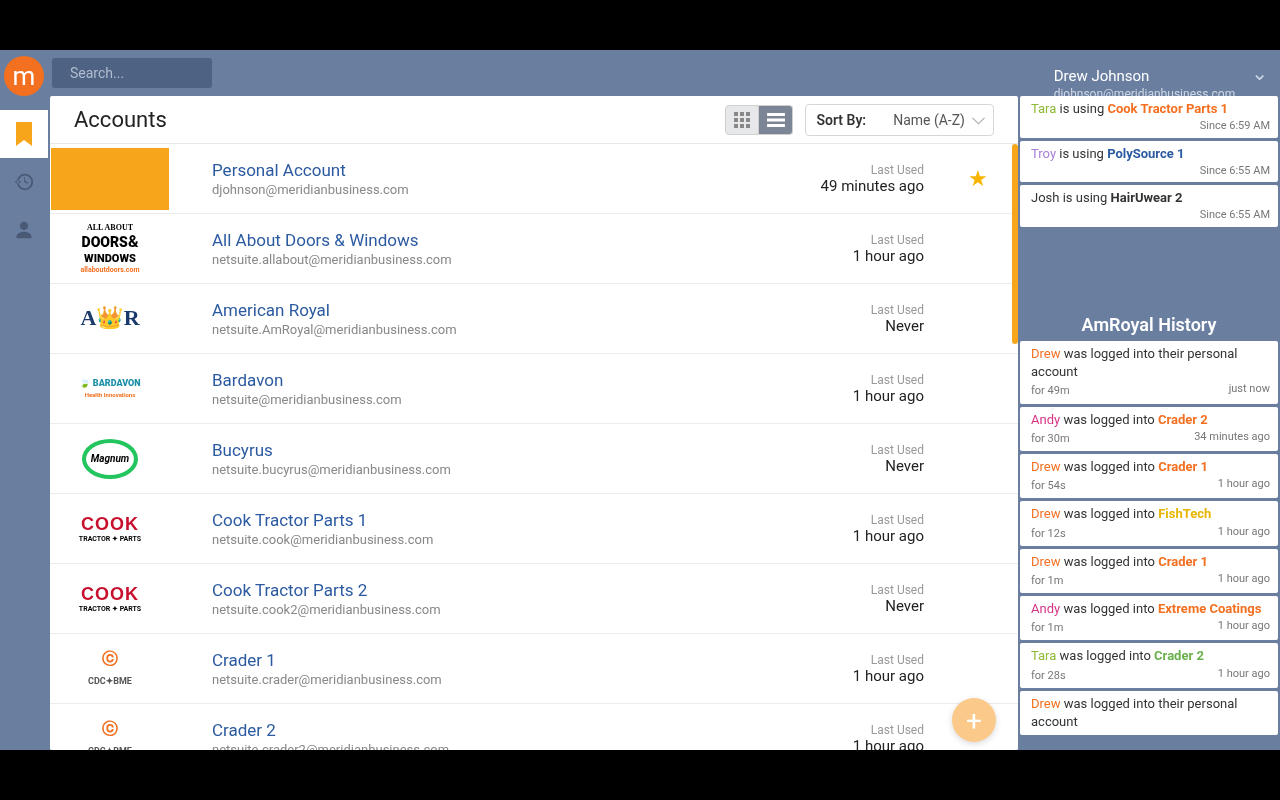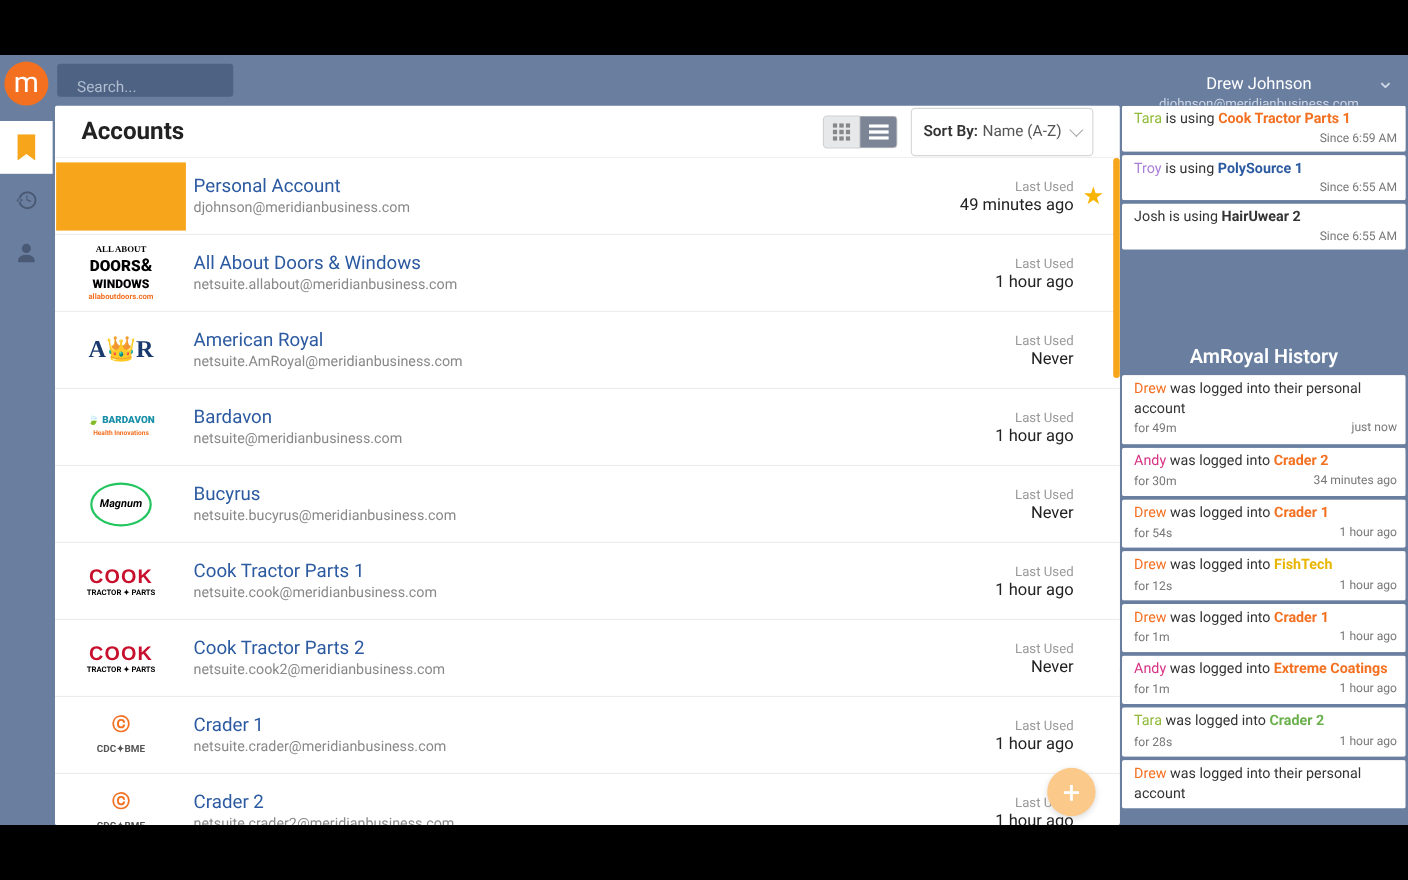--- a/index.html
+++ b/index.html
@@ -10,47 +10,47 @@
 
 
 .sidebar { width: 48px; background: #6a7fa0; display: flex; flex-direction: column; align-items: center; padding-top: 0; }
 .logo { width: 40px; height: 40px; border-radius: 50%; background: #f37021; color: #fff; display: flex; align-items: center; justify-content: center; font-size: 26px; font-weight: 400; margin-top: 6px; margin-bottom: 14px; }
 .nav-icon { width: 48px; height: 48px; display: flex; align-items: center; justify-content: center; font-size: 22px; color: #4a5a75; cursor: pointer; }
 .nav-icon.active { background: #fff; }
 
 
 .main { flex: 1; display: flex; flex-direction: column; }
 .topbar { height: 46px; background: #6a7fa0; display: flex; align-items: center; padding: 0 12px 0 4px; }
-.search-box { width: 160px; height: 30px; background: #4e6283; border-radius: 3px; display: flex; align-items: flex-end; padding: 0 10px; gap: 8px; }
+.search-box { width: 160px; height: 30px; background: #4e6283; border-radius: 3px; display: flex; align-items: center; padding: 0 10px; gap: 8px; }
 .search-box svg { width: 14px; height: 14px; fill: #b8c4d6; }
 .search-box input { flex: 1; background: transparent; border: none; outline: none; color: #c8d0de; font-size: 14px; }
 .search-box input::placeholder { color: #b0bdd0; }
 .user-block { margin-left: auto; display: flex; align-items: center; gap: 16px; color: #e6eaf2; }
-.user-text { text-align: center; font-size: 13px; line-height: 1.3; margin-top: 24px; }
+.user-text { text-align: left; font-size: 13px; line-height: 1.3; margin-top: 24px; }
 .user-text .uname { font-size: 15px; color: #fff; }
 .user-text .uemail { font-size: 12px; color: #d0d8e6; }
 .chev { font-size: 20px; color: #cfd7e6; cursor: pointer; }
 
 
 .content { flex: 1; display: flex; background: #6a7fa0; overflow: hidden; }
 .accounts-wrap { flex: 1; background: #fff; display: flex; flex-direction: column; margin-left: 2px; border-radius: 2px; overflow: hidden; position: relative; }
 .accounts-header { height: 48px; display: flex; align-items: center; padding: 0 24px; border-bottom: 1px solid #e8e8e8; }
-.accounts-header h1 { font-size: 22px; font-weight: 700; color: #222; }
+.accounts-header h1 { font-size: 22px; font-weight: 400; color: #222; }
 .h-spacer { flex: 1; }
 .view-toggle { display: flex; margin-right: 12px; }
 .vt-btn { width: 34px; height: 30px; display: flex; align-items: center; justify-content: center; background: #e6e8ea; color: #888; border: 1px solid #d0d0d0; cursor: pointer; }
 .vt-btn:first-child { border-radius: 4px 0 0 4px; }
 .vt-btn:last-child { border-radius: 0 4px 4px 0; border-left: none; }
 .vt-btn.active { background: #7c8596; color: #fff; }
-.sort-drop { height: 44px; border: 1px solid #d6d6d6; border-radius: 4px; padding: 0 28px 0 10px; font-size: 14px; color: #555; display: flex; align-items: center; background: #fff; cursor: pointer; position: relative; }
+.sort-drop { height: 32px; border: 1px solid #d6d6d6; border-radius: 4px; padding: 0 28px 0 10px; font-size: 14px; color: #555; display: flex; align-items: center; background: #fff; cursor: pointer; position: relative; gap: 23px; }
 .sort-drop .slabel { color: #333; font-weight: 600; margin-right: 4px; }
 .sort-drop::after { content: ""; position: absolute; right: 10px; top: 50%; width: 8px; height: 8px; border-right: 1.5px solid #aaa; border-bottom: 1.5px solid #aaa; transform: translateY(-70%) rotate(45deg); }
 
 .accounts-list { flex: 1; overflow-y: auto; position: relative; }
-.account-row { display: flex; align-items: center; height: 70px; border-bottom: 1px solid #ececec; padding-right: 8px; cursor: pointer; background: #fff; }
+.account-row { display: flex; align-items: center; height: 70px; border-bottom: 1px solid #ececec; padding-right: 24px; cursor: pointer; background: #fff; gap: 36px; }
 .account-row:nth-child(1) { background: #fff; }
 .acc-logo { width: 120px; height: 70px; display: flex; align-items: center; justify-content: center; font-size: 9px; font-weight: 700; text-align: center; line-height: 1.2; }
 .acc-info { flex: 1; padding-left: 6px; }
 .acc-name { font-size: 17px; color: #2c5aa0; font-weight: 400; }
 .acc-email { font-size: 13px; color: #888; margin-top: 2px; }
 .acc-meta { text-align: right; width: 130px; }
 .acc-last { font-size: 12px; color: #999; }
 .acc-time { font-size: 15px; color: #222; }
 .star { width: 26px; margin-left: 8px; color: #f8b500; font-size: 22px; }
 .star.empty { color: transparent; }
@@ -84,21 +84,21 @@
 .c-acct-dark { color: #333; }
 
 
 .logo-personal { background: #f7a61b; width: 118px; height: 62px; }
 .logo-text { font-family: Georgia, serif; }
 .logo-cook { color: #c8102e; font-family: Impact, sans-serif; font-size: 18px; letter-spacing: 1px; }
 .logo-cook small { display:block; font-size:7px; color:#000; letter-spacing:0; }
 .logo-crader { color: #f37021; font-size: 16px; }
 .logo-amroyal { color: #1a3a6e; font-size: 22px; font-family: Georgia, serif; }
 .logo-bardavon { color: #1a8fa8; font-size: 9px; }
-.logo-magnum { color: #000; font-size: 10px; font-style: italic; border: 2px solid #22c55e; border-radius: 50%; width: 56px; height: 40px; display:flex; align-items:center; justify-content:center; }
+.logo-magnum { color: #000; font-size: 10px; font-style: italic; border: 4px solid #22c55e; border-radius: 50%; width: 56px; height: 40px; display:flex; align-items:center; justify-content:center; }
 .logo-doors { color: #000; font-size: 8px; }
 </style>
 </head>
 <body>
 
 <div class="letterbox-top"></div>
 <div class="letterbox-bottom"></div>
 
 <div class="app">
 

